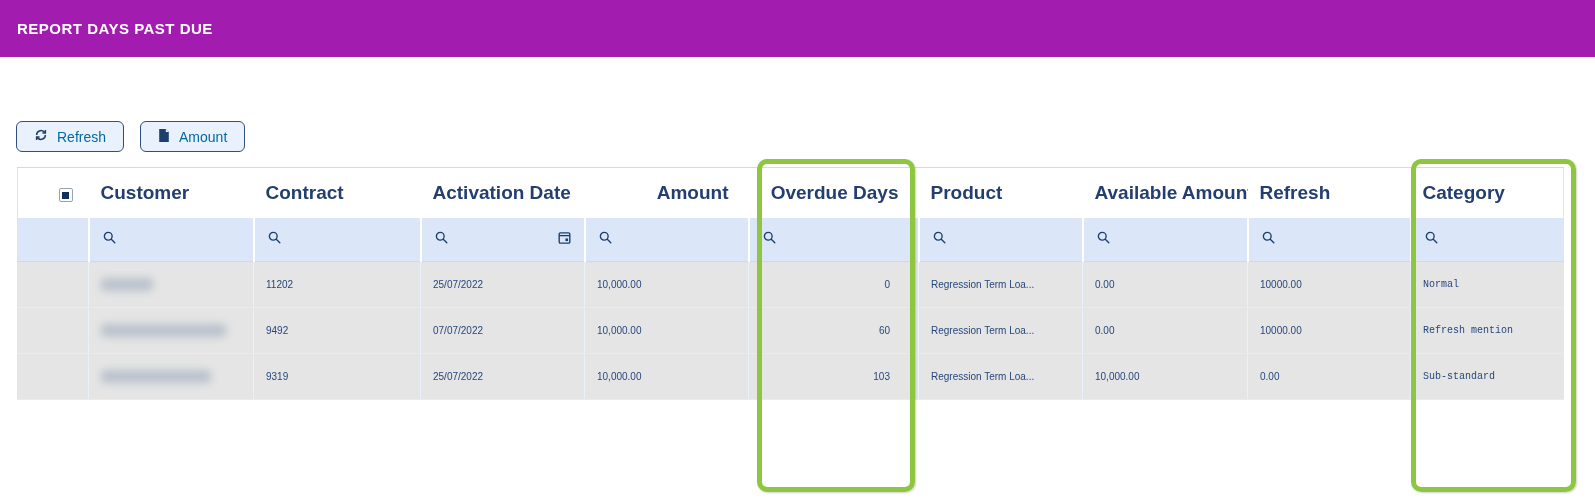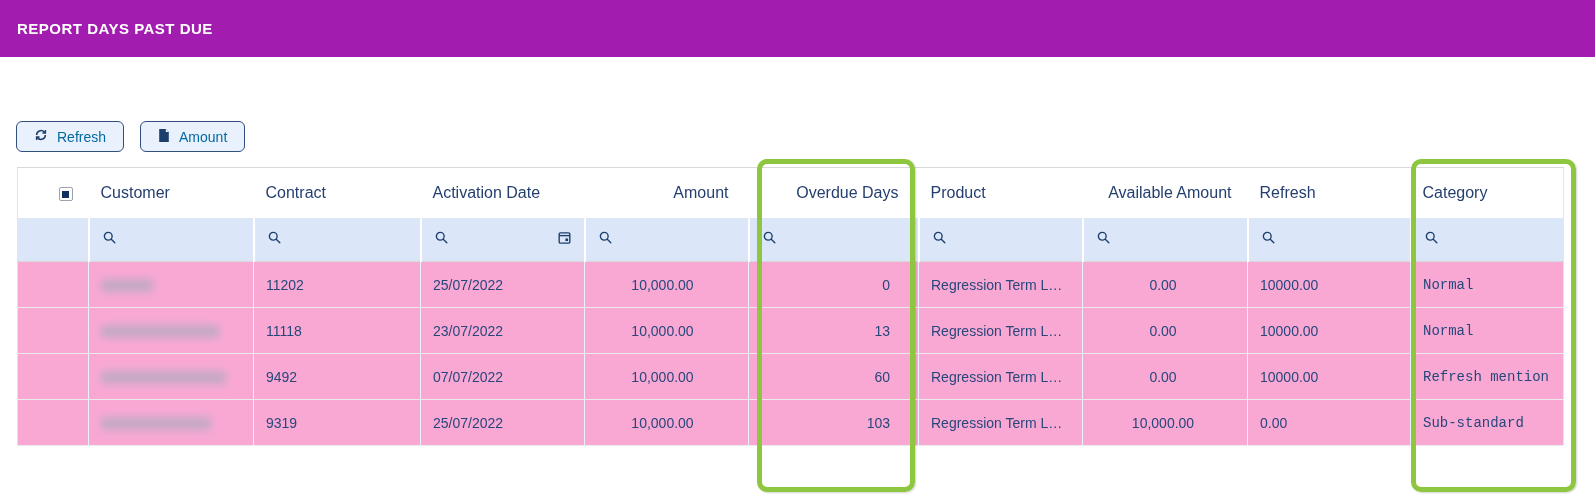--- a/index.html
+++ b/index.html
@@ -27,39 +27,39 @@
   }
   .btn svg { flex:0 0 auto; }
   
   .table-wrap { margin:15px 0 0 17px; }
   table {
     border-collapse:collapse; table-layout:fixed; width:1546px;
     border-left:1px solid #e3e3e3; border-right:1px solid #e6e6e6;
   }
   thead tr.head-row th {
     border-top:1px solid #d9d9d9; height:50px; background:#fff;
-    font-weight:400; font-size:16px; color:#243f6f; text-align:left;
+    font-weight:700; font-size:19px; color:#243f6f; text-align:left;
     padding:0 12px; white-space:nowrap; overflow:hidden;
   }
   thead tr.head-row th.num { text-align:right; padding-right:20px; }
   thead tr.head-row th.sel { text-align:right; padding-right:16px; }
   tr.filter-row th {
     height:44px; background:#dbe7f8; border-right:2px solid #fff;
     border-bottom:1px solid #d8d8d8; text-align:left; padding:0 12px;
     color:#1d3f6e; font-weight:400;
   }
   tr.filter-row th:last-child { border-right:none; }
   tr.filter-row th .fcell { display:flex; align-items:center; justify-content:space-between; }
   tbody td {
-    height:46px; background:#f9a8d4; font-size:14px; color:#27477b;
+    height:46px; background:#e5e5e5; font-size:10px; color:#27477b;
     border-bottom:1px solid #ebebeb; border-right:1px solid #e9f2fc;
     padding:0 12px; white-space:nowrap; overflow:hidden; text-overflow:ellipsis;
   }
   tbody td:last-child { border-right:none;font-family:Liberation Mono, monospace; }
-  tbody td.num { text-align:center; padding-right:20px; }
+  tbody td.num { text-align:left; padding-right:20px; }
   tbody td.overdue { text-align:right; padding-right:28px; }
   .redacted {
     display:inline-block; height:13px; border-radius:3px;
     background:#9eaabb; filter:blur(4px); opacity:.6; vertical-align:middle;
   }
   
   .checkbox {
     width:14px; height:14px; border:1.5px solid #9aa3ad; border-radius:2px;
     display:inline-flex; align-items:center; justify-content:center;
     background:#fff; cursor:pointer;
@@ -190,32 +190,20 @@
           <td>25/07/2022</td>
           <td class="num">10,000.00</td>
           <td class="overdue">0</td>
           <td>Regression Term Loa...</td>
           <td class="num" style="padding-right:16px">0.00</td>
           <td>10000.00</td>
           <td>Normal</td>
         </tr>
         <tr>
           <td></td>
-          <td><span class="redacted" style="width: 118px;"></span></td>
-          <td>11118</td>
-          <td>23/07/2022</td>
-          <td class="num">10,000.00</td>
-          <td class="overdue">13</td>
-          <td>Regression Term Loa...</td>
-          <td class="num" style="padding-right:16px">0.00</td>
-          <td>10000.00</td>
-          <td>Normal</td>
-        </tr>
-        <tr>
-          <td></td>
           <td><span class="redacted" style="width: 125px;"></span></td>
           <td>9492</td>
           <td>07/07/2022</td>
           <td class="num">10,000.00</td>
           <td class="overdue">60</td>
           <td>Regression Term Loa...</td>
           <td class="num" style="padding-right:16px">0.00</td>
           <td>10000.00</td>
           <td>Refresh mention</td>
         </tr>

